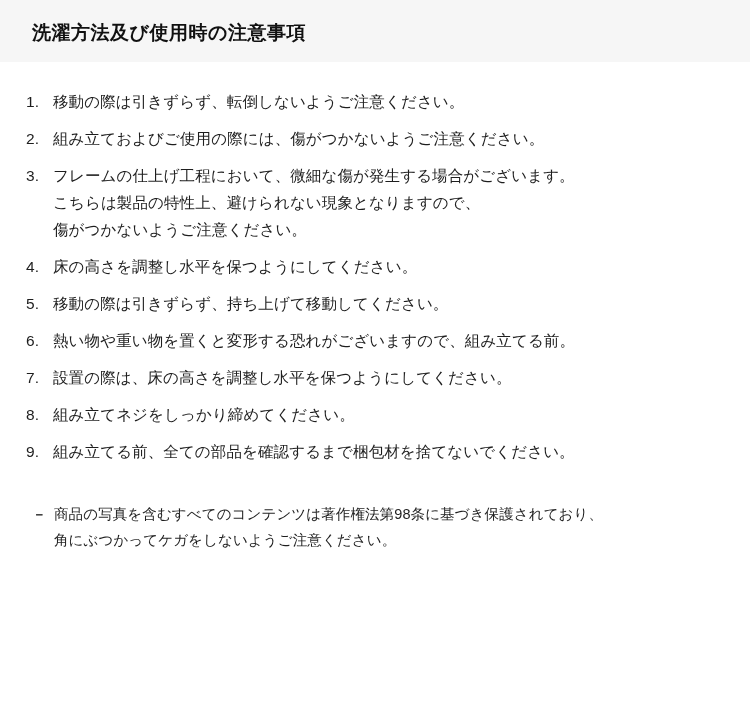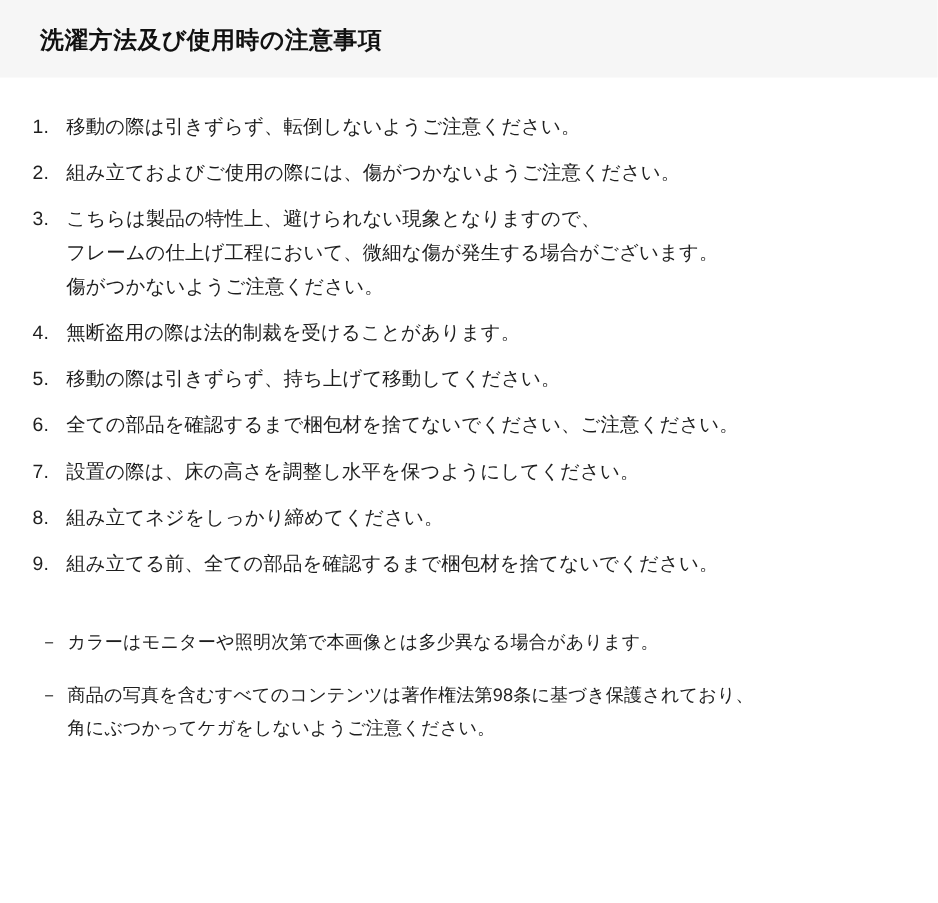--- a/index.html
+++ b/index.html
@@ -126,44 +126,44 @@
       <li>
         <span class="num">2.</span>
         <span class="lines">
           <span class="ln">組み立ておよびご使用の際には、傷がつかないようご注意ください。</span>
         </span>
       </li>
 
       <li>
         <span class="num">3.</span>
         <span class="lines">
+          <span class="ln">フレームの仕上げ工程において、微細な傷が発生する場合がございます。</span>
           <span class="ln">こちらは製品の特性上、避けられない現象となりますので、</span>
-          <span class="ln">フレームの仕上げ工程において、微細な傷が発生する場合がございます。</span>
           <span class="ln">傷がつかないようご注意ください。</span>
         </span>
       </li>
 
       <li>
         <span class="num">4.</span>
         <span class="lines">
-          <span class="ln">無断盗用の際は法的制裁を受けることがあります。</span>
+          <span class="ln">床の高さを調整し水平を保つようにしてください。</span>
         </span>
       </li>
 
       <li>
         <span class="num">5.</span>
         <span class="lines">
           <span class="ln">移動の際は引きずらず、持ち上げて移動してください。</span>
         </span>
       </li>
 
       <li>
         <span class="num">6.</span>
         <span class="lines">
-          <span class="ln">全ての部品を確認するまで梱包材を捨てないでください、ご注意ください。</span>
+          <span class="ln">熱い物や重い物を置くと変形する恐れがございますので、組み立てる前。</span>
         </span>
       </li>
 
       <li>
         <span class="num">7.</span>
         <span class="lines">
           <span class="ln">設置の際は、床の高さを調整し水平を保つようにしてください。</span>
         </span>
       </li>
 
@@ -181,21 +181,20 @@
         </span>
       </li>
 
     </ol>
 
     <ul class="sub-list">
 
       <li>
         <span class="dash">－</span>
         <span class="lines">
-          <span class="ln">カラーはモニターや照明次第で本画像とは多少異なる場合があります。</span>
         </span>
       </li>
 
       <li>
         <span class="dash">－</span>
         <span class="lines">
           <span class="ln">商品の写真を含むすべてのコンテンツは著作権法第98条に基づき保護されており、</span>
           <span class="ln">角にぶつかってケガをしないようご注意ください。</span>
         </span>
       </li>

